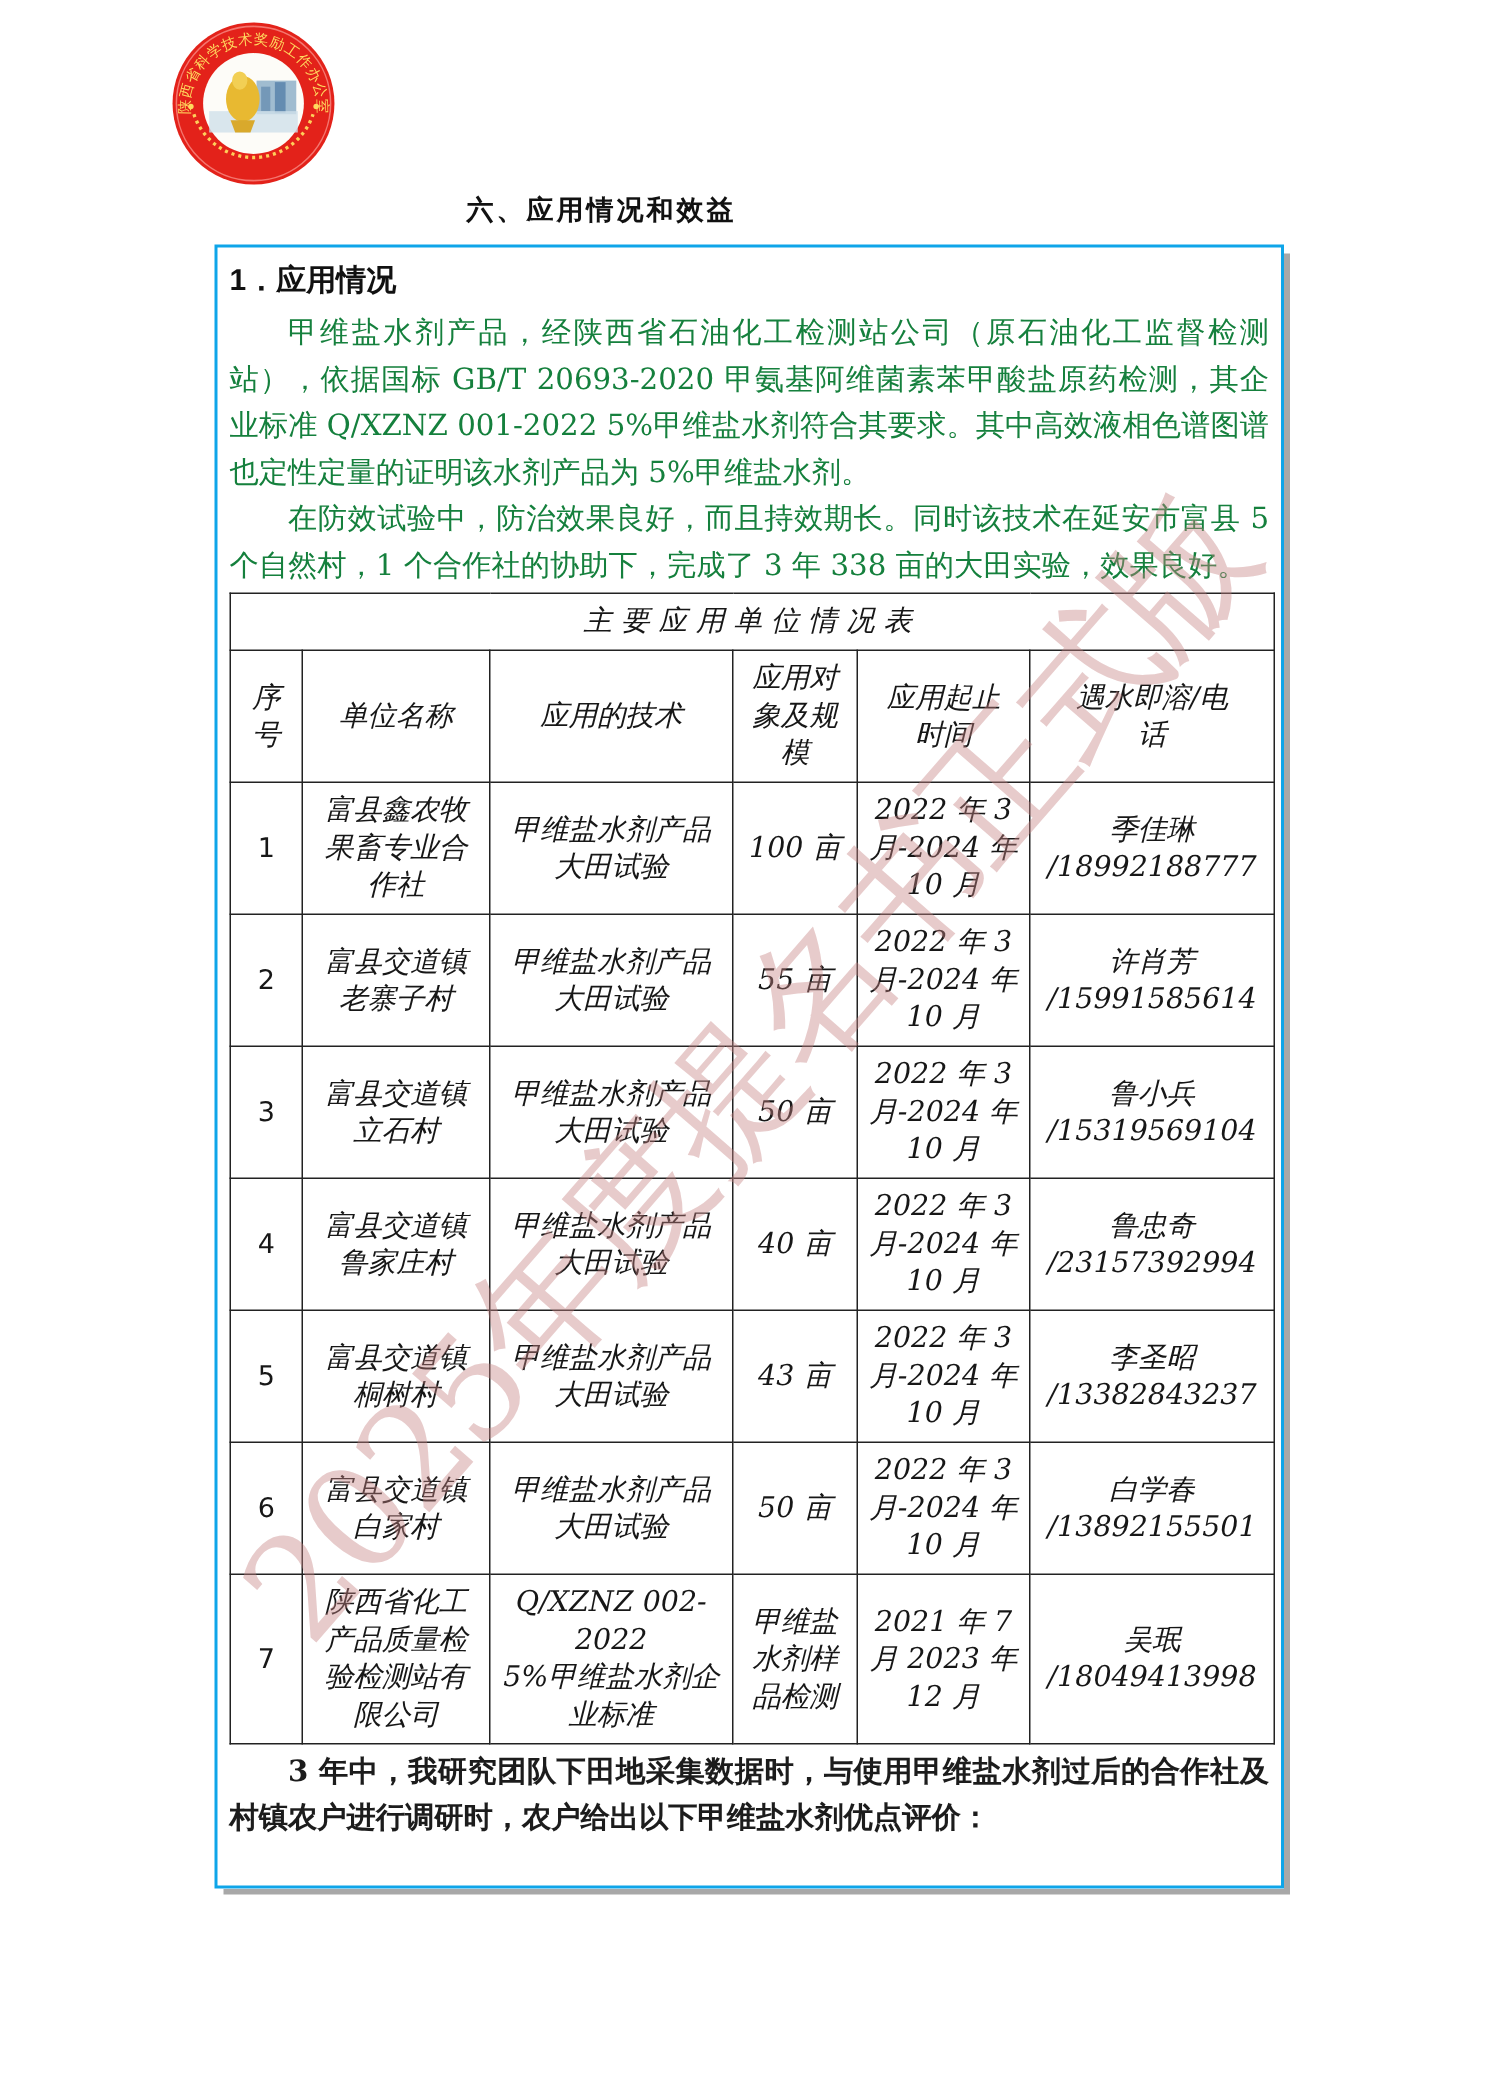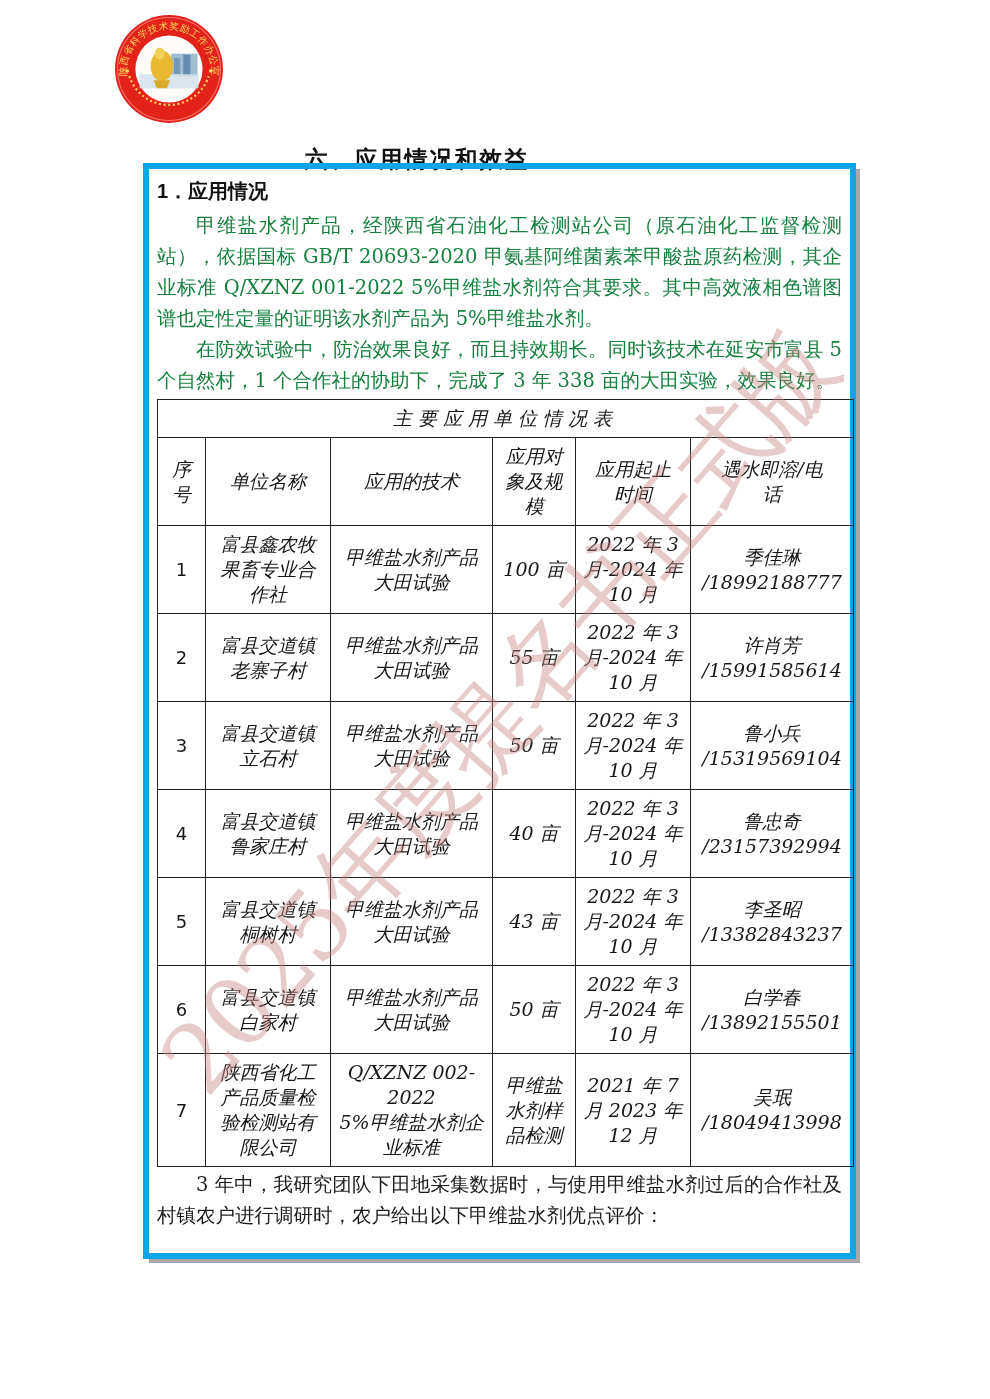--- a/index.html
+++ b/index.html
@@ -4,28 +4,28 @@
 <style>
   html,body{margin:0;padding:0;}
   body{
     width:990px;height:1399px;position:relative;background:#ffffff;
     font-family:"DejaVu Serif","Liberation Serif",serif;color:#1c1c1c;overflow:hidden;
   }
   
   .seal{position:absolute;left:112px;top:13px;width:114px;height:112px;z-index:1;}
   
   .page-title{
-    position:absolute;left:0;top:128px;width:802px;text-align:center;margin:16px;
+    position:absolute;left:0;top:128px;width:802px;text-align:center;margin:0;
     font-family:"Liberation Sans","DejaVu Sans",sans-serif;font-weight:bold;
-    font-size:23px;letter-spacing:2px;color:#111;z-index:1;
+    font-size:18px;letter-spacing:2px;color:#111;z-index:1;
   }
   
   .content-box{
     position:absolute;left:143px;top:163px;width:713px;min-height:1096px;
-    border:6px solid #0ea5e9;box-sizing:border-box;padding:5px 8px 8px 8px;
+    border:2px solid #0ea5e9;box-sizing:border-box;padding:5px 8px 8px 8px;
     box-shadow:5px 5px 0 -1px #a8a8a8;background:transparent;z-index:1;
   }
   .section-heading{
     font-family:"Liberation Sans","DejaVu Sans",sans-serif;font-weight:bold;
     font-size:20px;line-height:30px;margin:2px 0 4px 0;color:#111;
   }
   .body-para{
     font-size:19.5px;line-height:31px;text-align:justify;text-indent:2em;
     margin:0;color:#15803d;
   }
@@ -38,21 +38,21 @@
     border:1.5px solid #222;text-align:center;vertical-align:middle;
     padding:6px 3px;line-height:25px;white-space:pre-line;font-weight:normal;
     overflow:hidden;
   }
   td.tcaption{
     font-size:19px;letter-spacing:6px;padding:7px 3px;line-height:26px;
   }
   tr.head-row th{line-height:25px;}
   td.col-index{font-style:normal;font-family:"DejaVu Sans","Liberation Sans",sans-serif;font-size:18px;}
   
-  .post-para{font-size:19.5px;line-height:31px;text-align:justify;text-indent:2em;margin:0;}
+  .post-para{font-size:19.5px;line-height:31px;text-align:justify;text-indent:2em;margin:0;font-weight:bold;}
   
   .watermark{
     position:absolute;left:500px;top:715px;z-index:3;pointer-events:none;
     transform:translate(-50%,-50%) rotate(-49deg);transform-origin:center;
     font-family:"DejaVu Serif",serif;font-size:95px;letter-spacing:-3px;
     color:rgba(197,131,131,0.42);white-space:nowrap;
   }
 </style>
 </head>
 <body>

